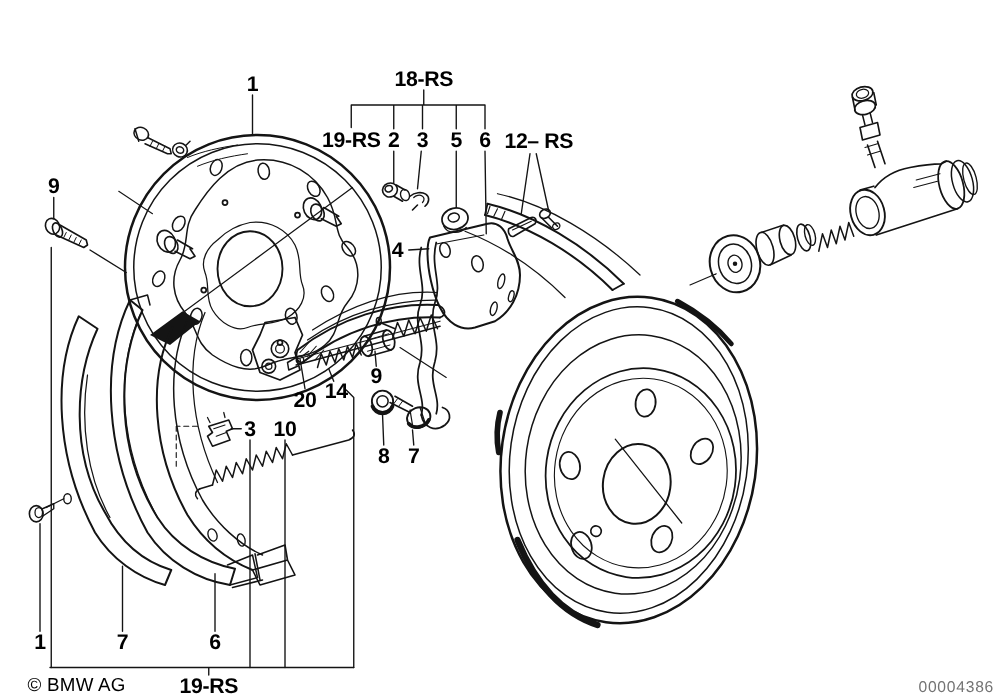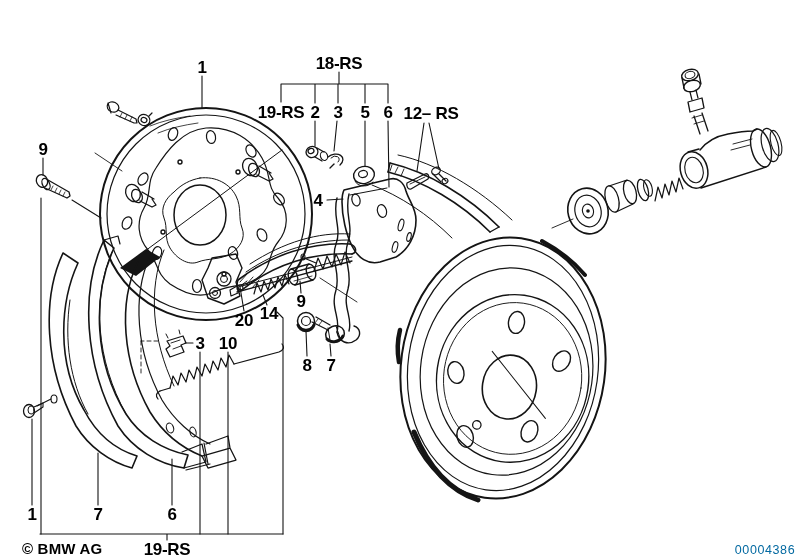--- a/index.html
+++ b/index.html
@@ -1,24 +1,24 @@
 <!DOCTYPE html>
 <html><head>
 <meta charset="utf-8">
 <style>
   html,body{margin:0;padding:0;background:#fff;}
   #stage{position:relative;width:799px;height:559px;background:#ffffff;overflow:hidden;
          font-family:"Liberation Sans",sans-serif;}
   svg{position:absolute;left:0;top:0;}
   .co{position:absolute;transform:translate(-50%,-50%);font-weight:bold;font-size:17px;
       color:#000;white-space:nowrap;letter-spacing:-0.3px;line-height:1;}
-  .copyright{position:absolute;transform:translate(0,-50%);font-weight:bold;font-size:15px;
+  .copyright{position:absolute;transform:translate(0,-50%);font-weight:normal;font-size:15px;
       color:#000;white-space:nowrap;letter-spacing:0.2px;line-height:1;}
   .docnum{position:absolute;transform:translate(-50%,-50%);font-weight:normal;font-size:12.5px;
-      color:#0369a1;white-space:nowrap;letter-spacing:0.6px;line-height:1;}
+      color:#737373;white-space:nowrap;letter-spacing:0.6px;line-height:1;}
 </style>
 </head>
 <body>
 
 <div id="stage">
 
 <svg width="799" height="559" viewBox="0 0 799 559" fill="none" stroke="#141414" stroke-width="1.4" stroke-linecap="round" stroke-linejoin="round">
 
   <g stroke-width="1.1">
     <path d="M202,76 L202,108"></path>

